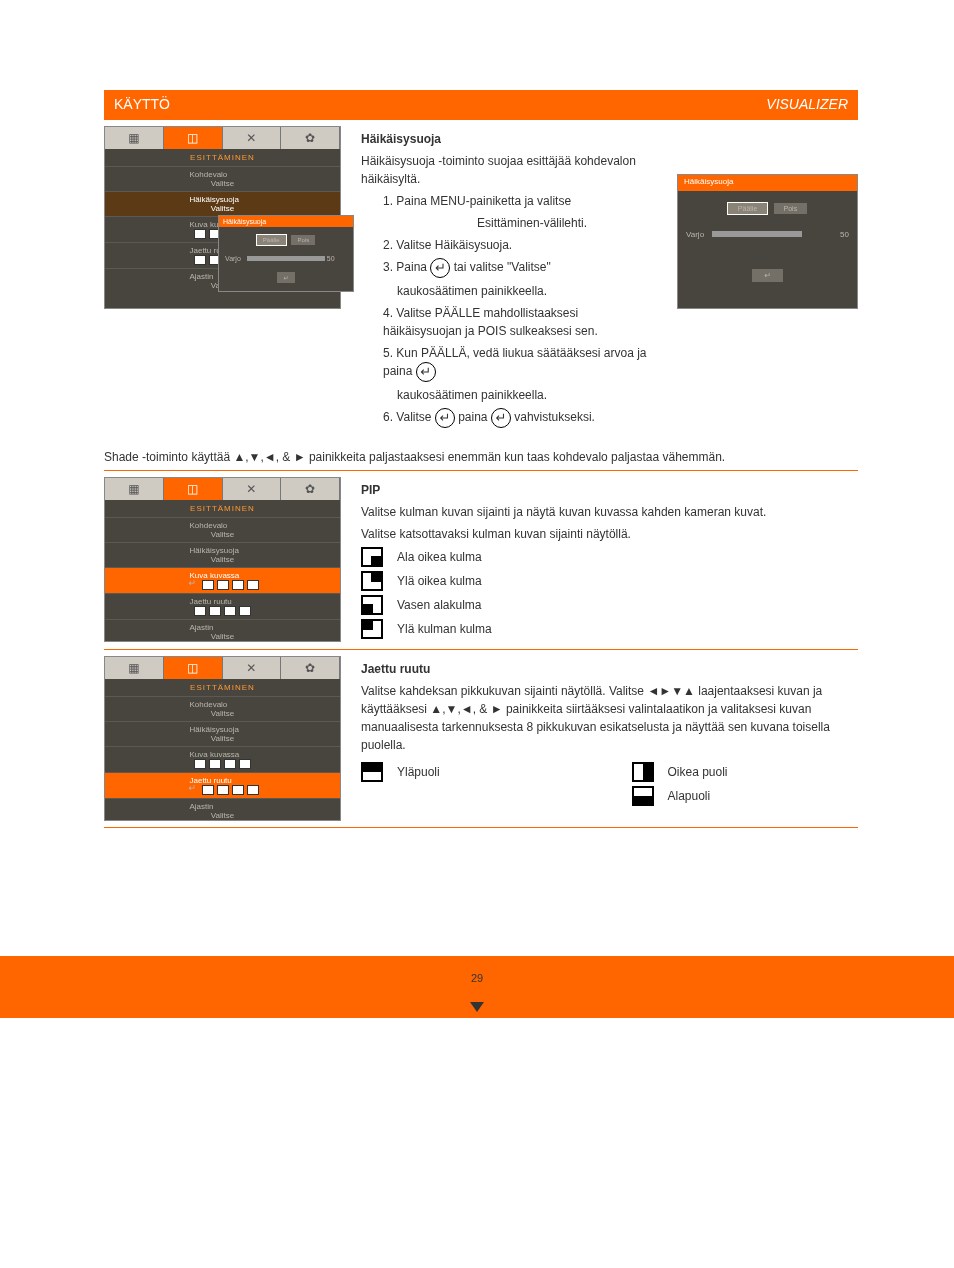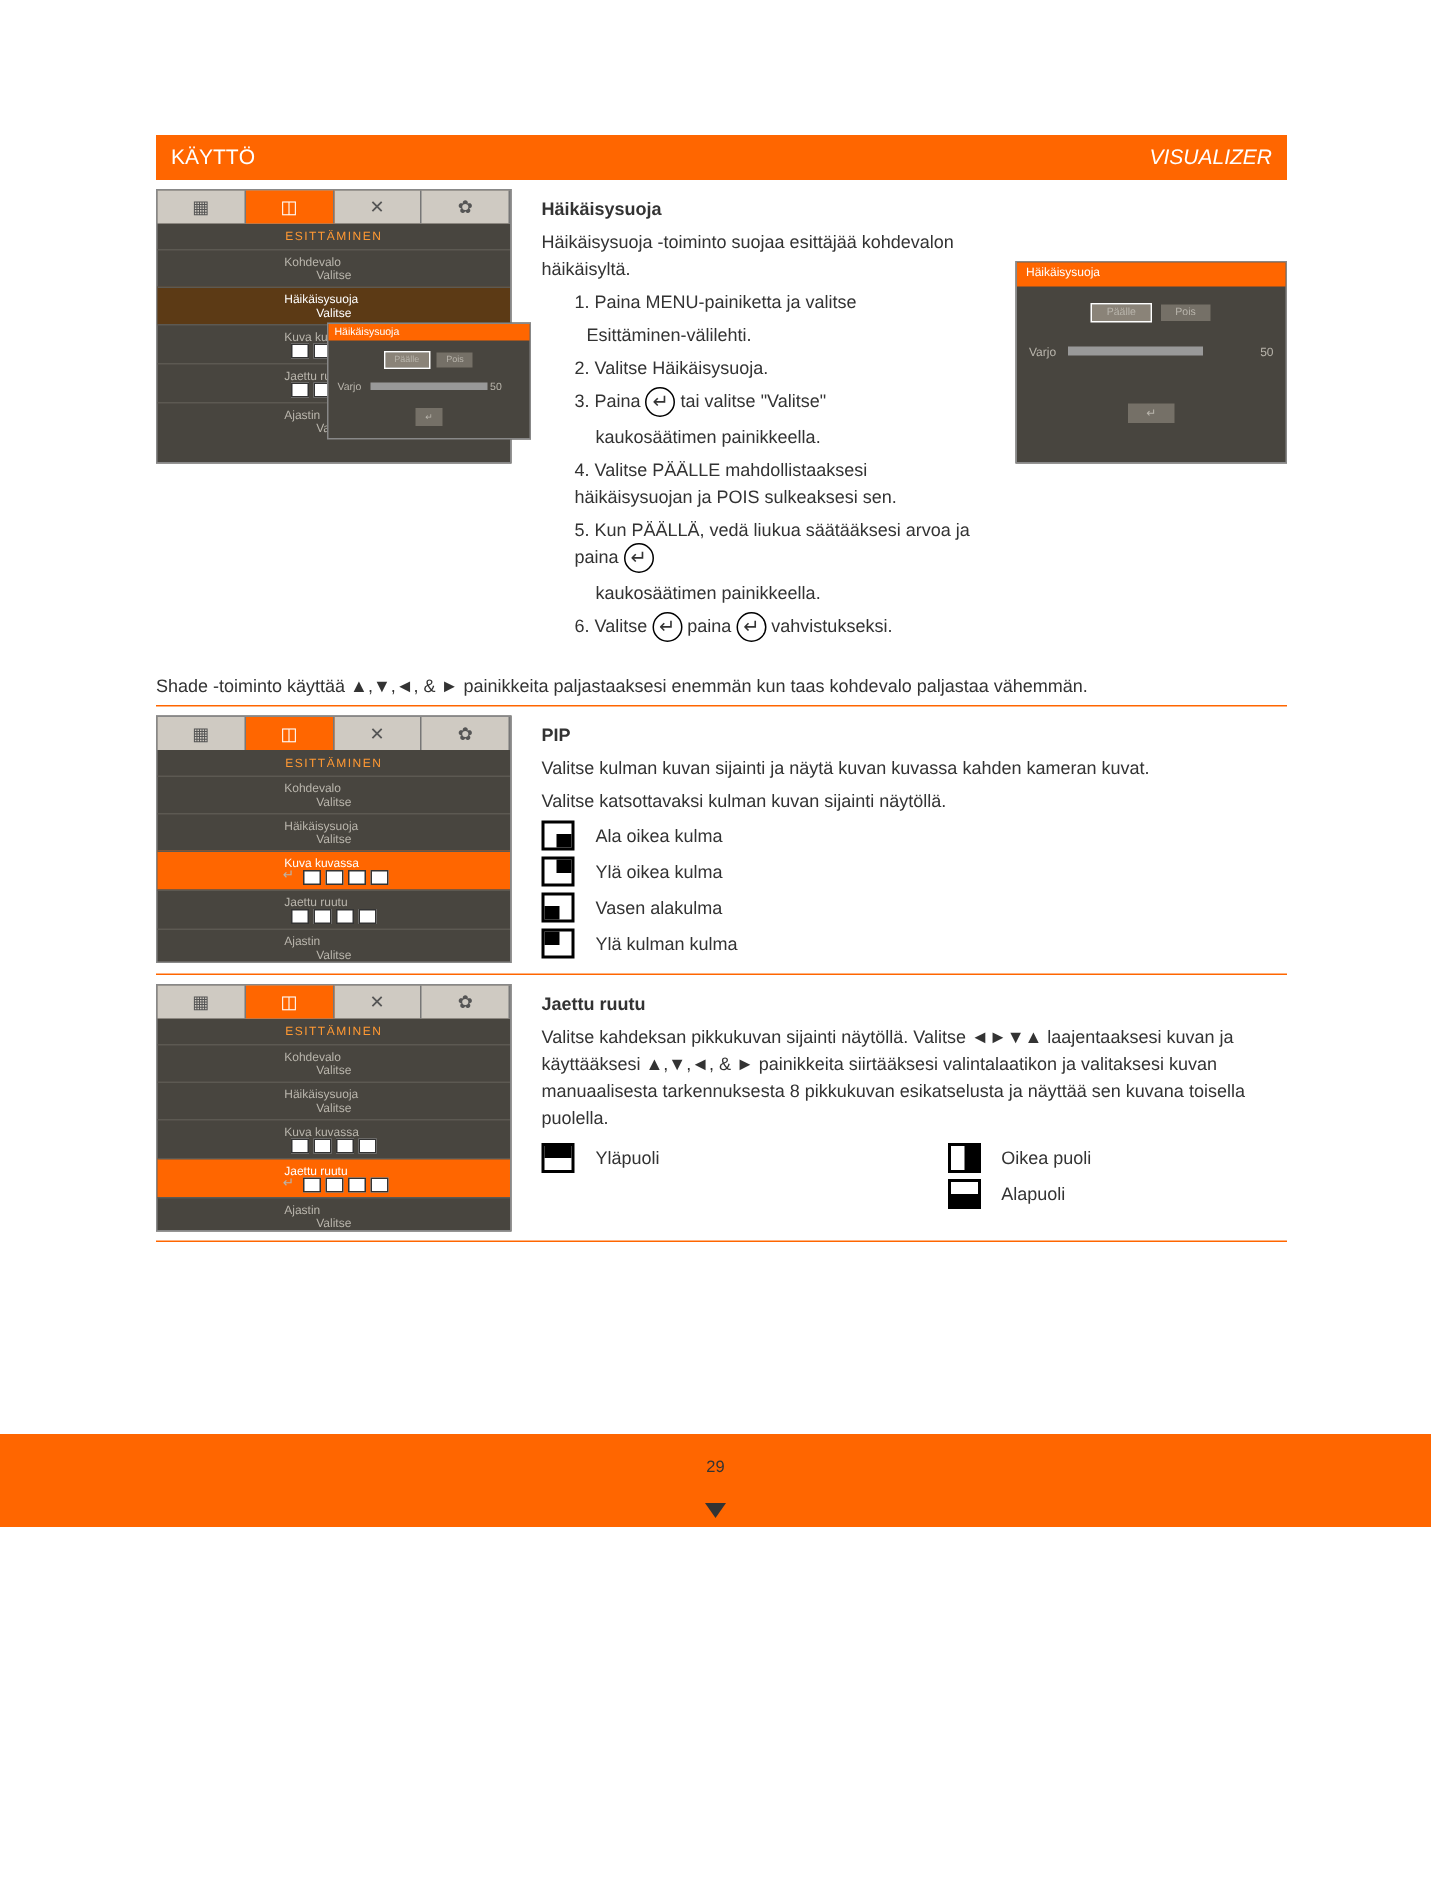--- a/index.html
+++ b/index.html
@@ -139,21 +139,21 @@
             </div>
           </div>
         </div>
       </div>
 
       <div class="text-col">
         <div class="p b">Häikäisysuoja</div>
         <div class="p">Häikäisysuoja -toiminto suojaa esittäjää kohdevalon häikäisyltä.</div>
         <div class="sub-indent">
           <div class="p">1. <span>Paina MENU-painiketta ja valitse</span></div>
-          <div class="p" style="margin-left:8px;">Esittäminen-välilehti.</div>
+          <div class="p" style="margin-left:24px;text-align:center;">Esittäminen-välilehti.</div>
           <div class="p">2. <span>Valitse Häikäisysuoja.</span></div>
           <div class="p">3. <span>Paina</span> <span class="inline-icon">↵</span> <span>tai valitse "Valitse"</span></div>
           <div class="p" style="margin-left:14px;">kaukosäätimen painikkeella.</div>
           <div class="p">4. <span>Valitse PÄÄLLE mahdollistaaksesi häikäisysuojan ja POIS sulkeaksesi sen.</span></div>
           <div class="p">5. <span>Kun PÄÄLLÄ, vedä liukua säätääksesi arvoa ja paina</span> <span class="inline-icon">↵</span></div>
           <div class="p" style="margin-left:14px;">kaukosäätimen painikkeella.</div>
           <div class="p">6. <span>Valitse</span> <span class="inline-icon">↵</span> <span>paina</span> <span class="inline-icon">↵</span> <span>vahvistukseksi.</span></div>
         </div>
       </div>
 

